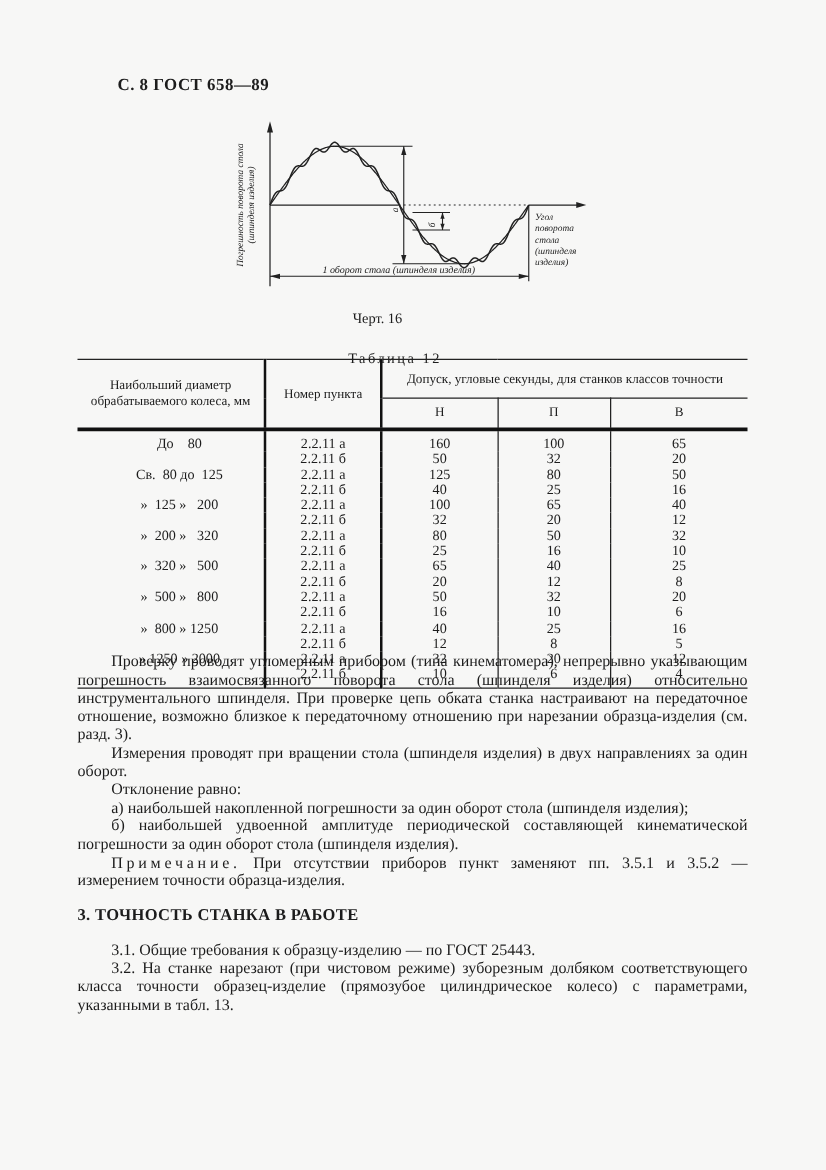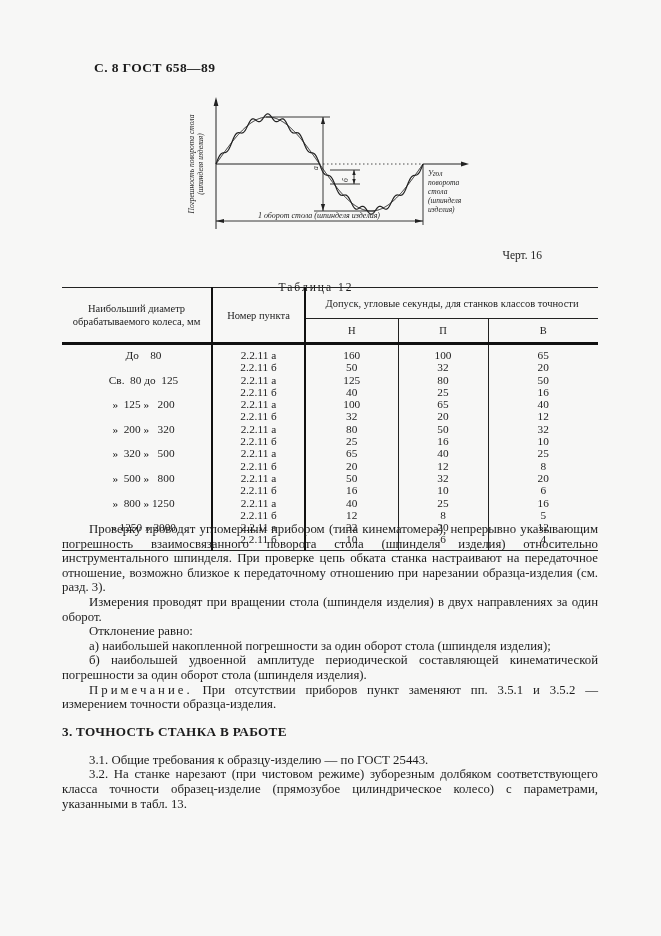--- a/index.html
+++ b/index.html
@@ -13,21 +13,21 @@
   }
   .page{position:absolute;inset:0}
   .page-header{
     position:absolute;left:62px;top:60px;
     font-weight:bold;font-size:13.5px;letter-spacing:.4px;margin-left:32px;
   }
   .figure{position:absolute;left:178px;top:92px;width:300px;height:152px}
   .figure svg{display:block}
   .fig-caption{
     position:absolute;left:62px;top:249px;width:480px;
-    text-align:right;font-size:11.5px;
+    text-align:center;font-size:11.5px;
   }
   .table-label{
     position:absolute;left:48px;top:281px;width:536px;
     text-align:center;font-size:11.5px;letter-spacing:2px;
   }
   table.tol{
     position:absolute;left:62px;top:287px;width:536px;
     border-collapse:collapse;table-layout:fixed;
     border-top:1px solid #222;border-bottom:1px solid #222;
   }

